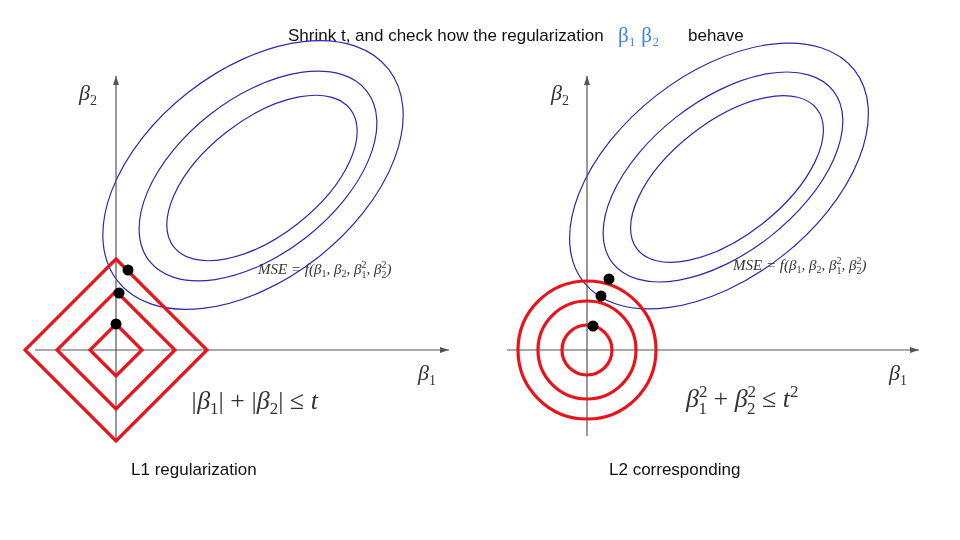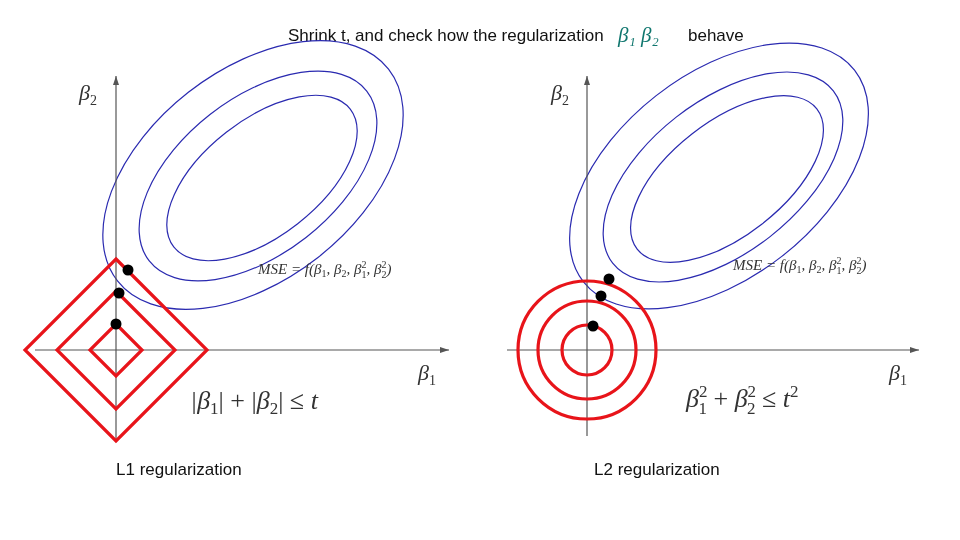--- a/index.html
+++ b/index.html
@@ -1,21 +1,21 @@
 <!DOCTYPE html>
 <html><head>
 <meta charset="utf-8">
 <style>
   html, body { margin: 0; padding: 0; background: #ffffff; }
   body { width: 960px; height: 540px; position: relative; overflow: hidden; font-family: "Liberation Sans", sans-serif; }
   .title { position: absolute; left: 0; top: 26px; width: 960px; text-align: center; font-size: 17px; color: #111; white-space: nowrap; }
   .title .title-pre { position: absolute; left: 288px; top: 0; }
-  .title .title-math { position: absolute; left: 618px; top: -3px; font-family: "Liberation Serif", serif; font-style: italic; font-size: 21px; color: #0f766e; }
+  .title .title-math { position: absolute; left: 618px; top: -3px; font-family: "Liberation Serif", serif; font-size: 21px; color: #3b82f6; }
   .title .title-post { position: absolute; left: 688px; top: 0; }
-  .caption { position: absolute; font-size: 17px; color: #111; white-space: nowrap; }
+  .caption { position: absolute; font-size: 17px; color: #111; white-space: nowrap; margin-left: 15px; }
   svg.diagram { position: absolute; left: 0; top: 0; }
   .math { font-family: "Liberation Serif", serif; font-style: italic; fill: #333; }
 </style>
 </head>
 <body>
 
 <div class="title">
   <span class="title-pre">Shrink t, and check how the regularization</span>
   <span class="title-math">β₁  β₂</span>
   <span class="title-post">behave</span>
@@ -81,13 +81,13 @@
     </g>
 
     <text class="math" x="551" y="100" font-size="22">β<tspan font-size="14" dy="5" font-style="normal">2</tspan></text>
     <text class="math" x="889" y="380" font-size="22">β<tspan font-size="14" dy="5" font-style="normal">1</tspan></text>
     <text class="math" x="733" y="270" font-size="15">MSE = f(β<tspan font-size="10" dy="3" font-style="normal">1</tspan><tspan dy="-3">, β</tspan><tspan font-size="10" dy="3" font-style="normal">2</tspan><tspan dy="-3">, β</tspan><tspan font-size="10" dy="-6" font-style="normal">2</tspan><tspan font-size="10" dx="-5" dy="10" font-style="normal">1</tspan><tspan dy="-4">, β</tspan><tspan font-size="10" dy="-6" font-style="normal">2</tspan><tspan font-size="10" dx="-5" dy="10" font-style="normal">2</tspan><tspan dy="-4">)</tspan></text>
     <text class="math" x="686" y="407" font-size="26">β<tspan font-size="17" dy="-10" font-style="normal">2</tspan><tspan font-size="17" dx="-9" dy="17" font-style="normal">1</tspan><tspan dy="-7" font-style="normal"> + </tspan><tspan>β</tspan><tspan font-size="17" dy="-10" font-style="normal">2</tspan><tspan font-size="17" dx="-9" dy="17" font-style="normal">2</tspan><tspan dy="-7" font-style="normal"> ≤ </tspan><tspan>t</tspan><tspan font-size="17" dy="-10" font-style="normal">2</tspan></text>
   </g>
 </svg>
 
 <div class="caption" style="left:116px; top:460px;">L1 regularization</div>
-<div class="caption" style="left:594px; top:460px;">L2 regularization</div>
+<div class="caption" style="left:594px; top:460px;">L2 corresponding</div>
 
 </body></html>

